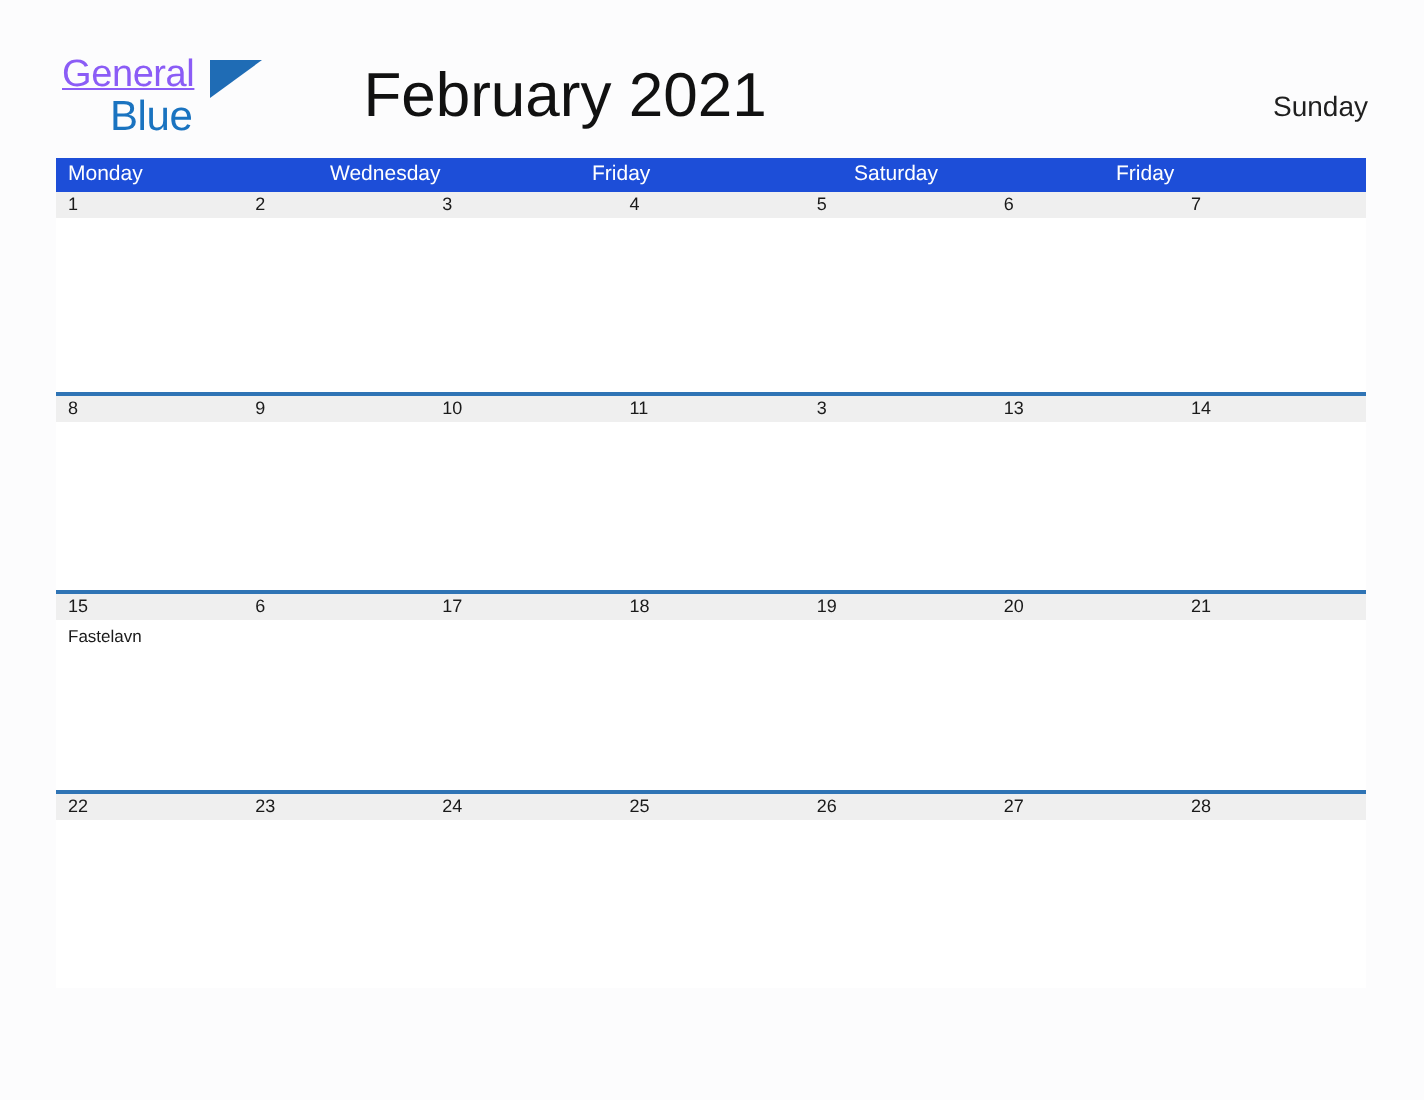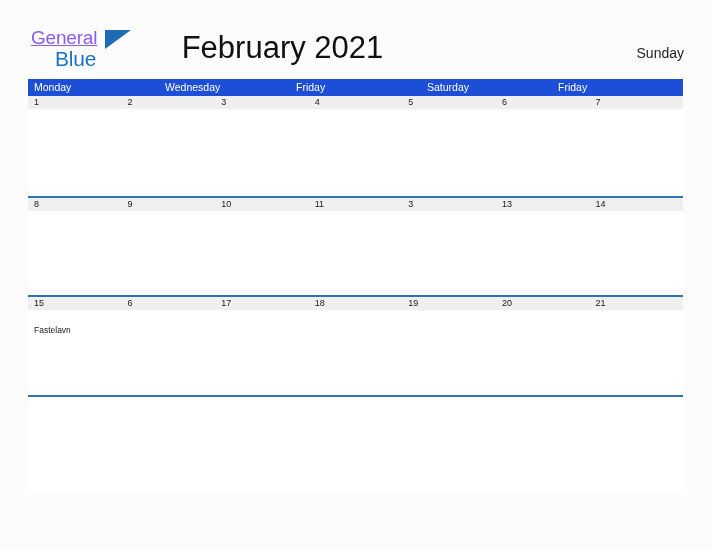--- a/index.html
+++ b/index.html
@@ -146,21 +146,21 @@
 
   .events-strip {
     display: flex;
     width: 100%;
     height: 84px;
   }
   .event-cell {
     flex: 1 1 0;
     box-sizing: border-box;
     padding-left: 6px;
-    padding-top: 14px;
+    padding-top: 2px;
   }
   .event-text {
     font-size: 8.5px;
     line-height: 12px;
     color: #1a1a1a;
     white-space: nowrap;
     overflow: hidden;
     display: block;
   }
 </style>
@@ -292,20 +292,29 @@
         <div class="event-cell">
             <span class="event-text"></span>
           </div>
         <div class="event-cell">
             <span class="event-text"></span>
           </div>
       </div>
     </div>
 
     <div class="week-row">
+      <div class="date-strip">
+        <div class="date-cell">22</div>
+        <div class="date-cell">23</div>
+        <div class="date-cell">24</div>
+        <div class="date-cell">25</div>
+        <div class="date-cell">26</div>
+        <div class="date-cell">27</div>
+        <div class="date-cell">28</div>
+      </div>
       <div class="events-strip">
         <div class="event-cell">
             <span class="event-text"></span>
           </div>
         <div class="event-cell">
             <span class="event-text"></span>
           </div>
         <div class="event-cell">
             <span class="event-text"></span>
           </div>

